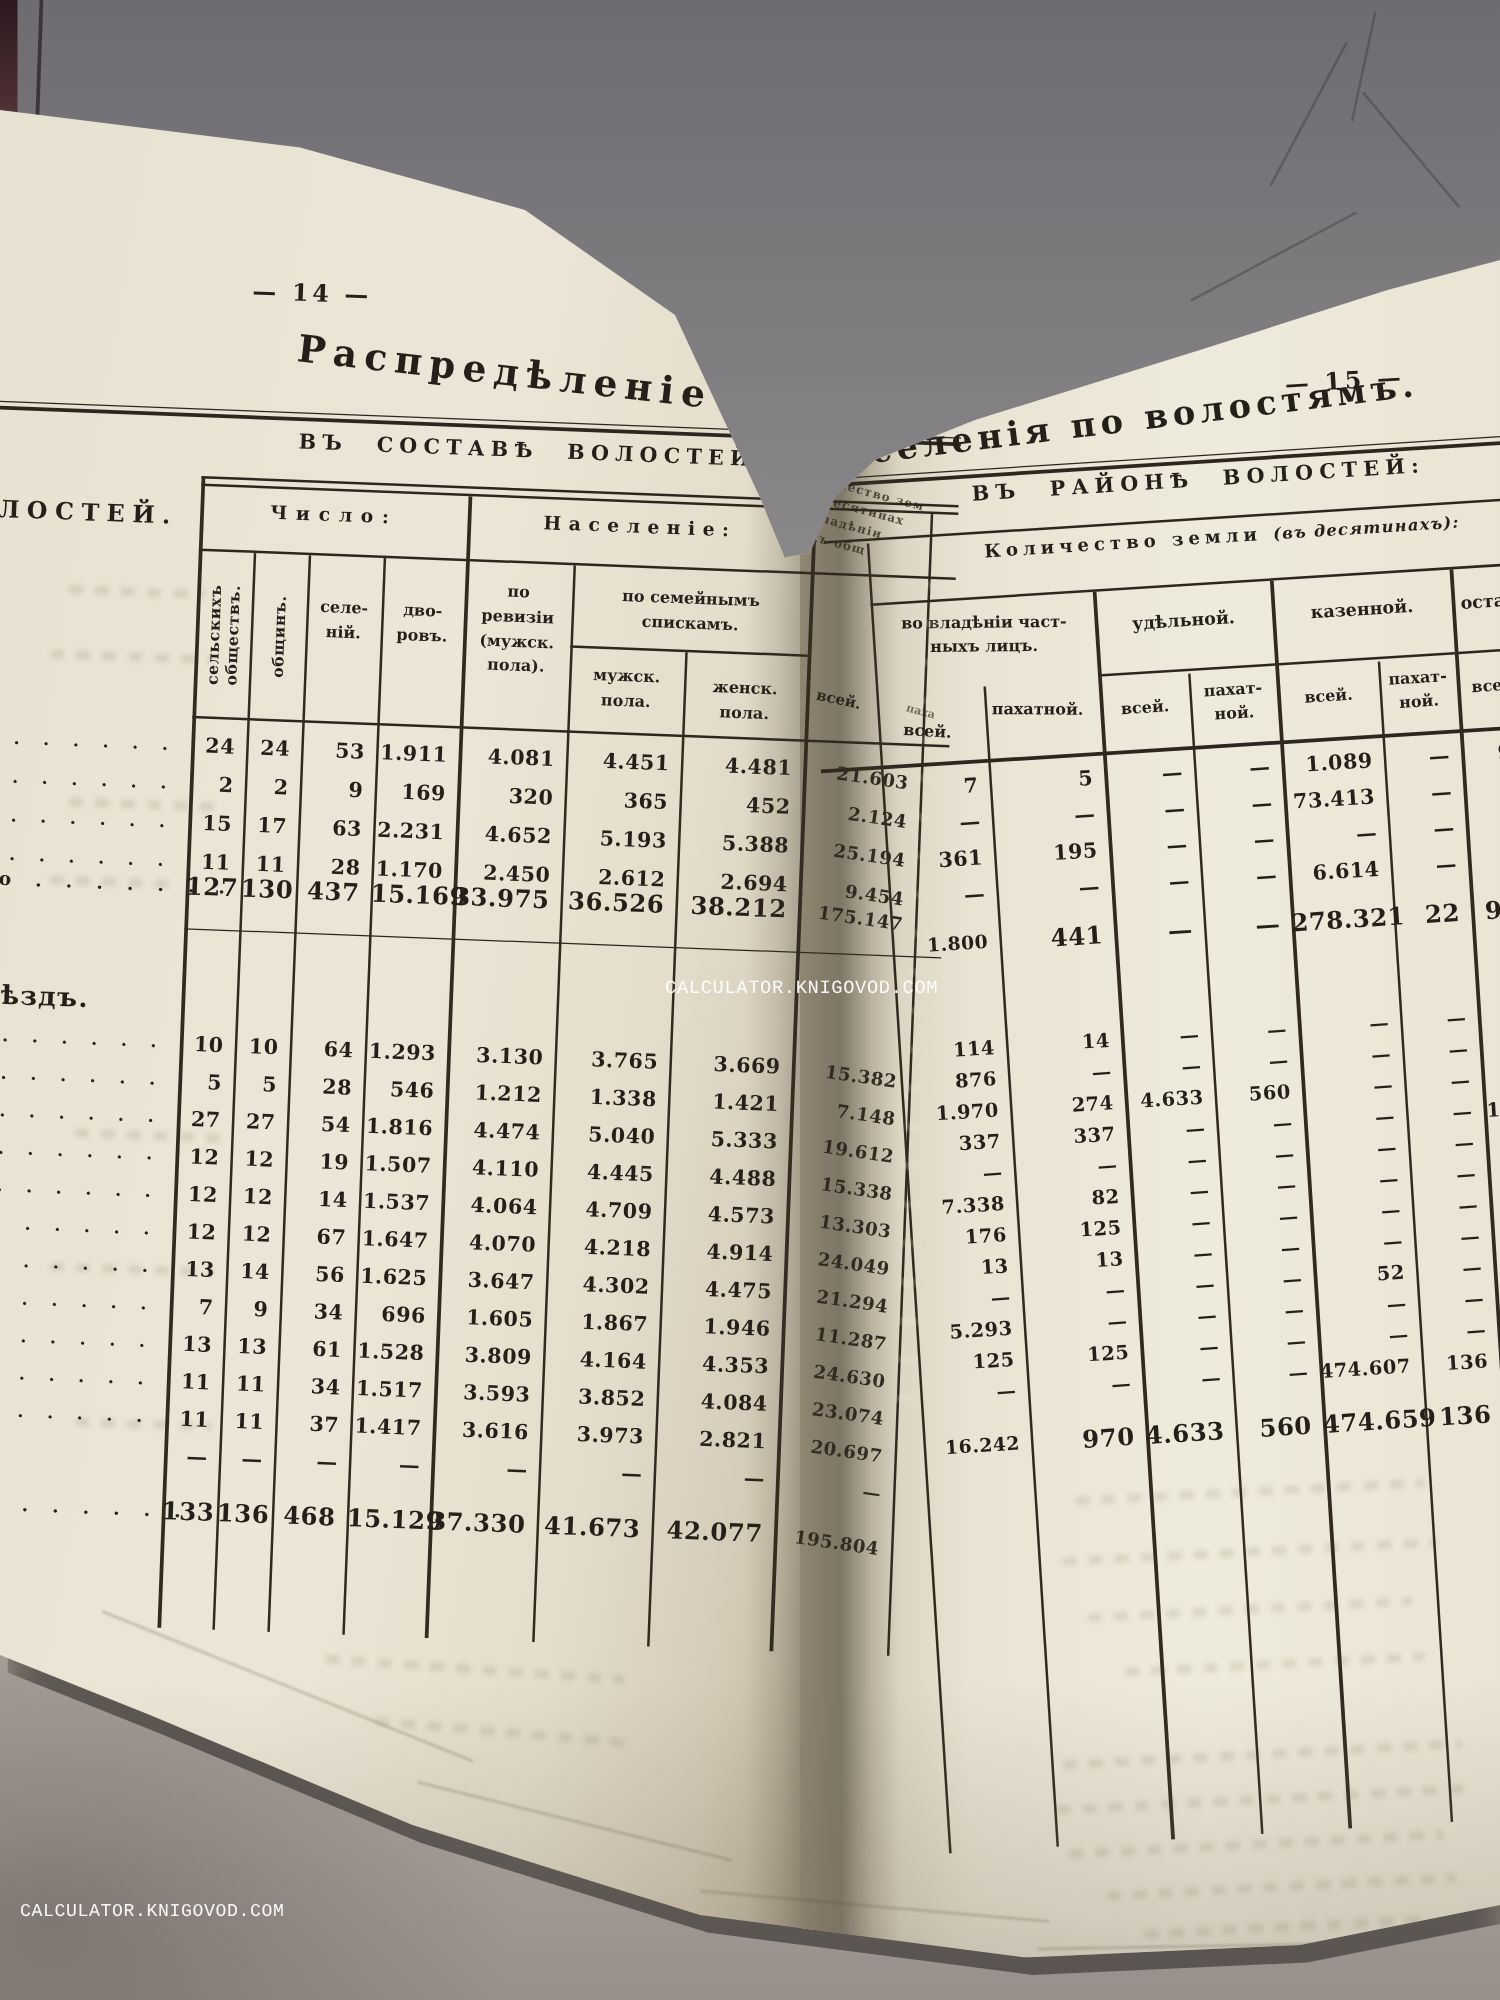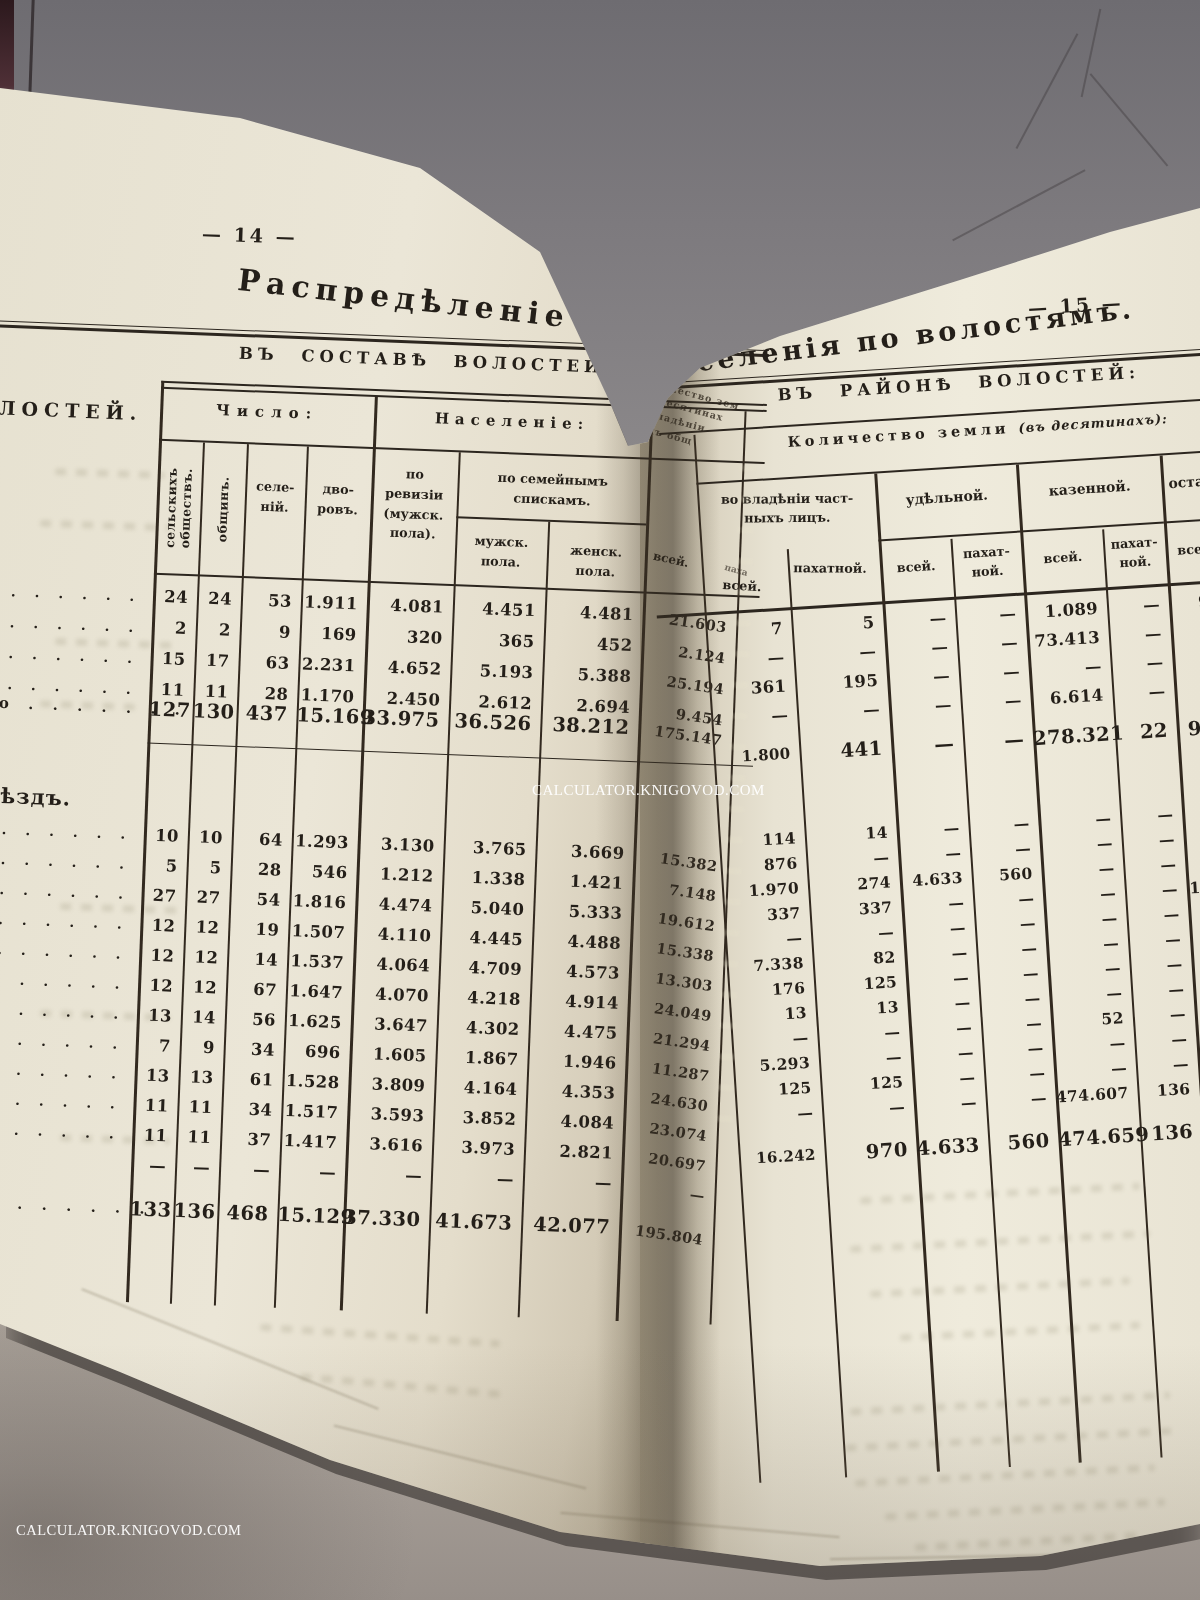--- a/index.html
+++ b/index.html
@@ -102,21 +102,21 @@
   .rrow .tcell:nth-child(3){width:72px;}
   .rrow .tcell:nth-child(4){width:70px;}
   .rrow .tcell:nth-child(5){width:82px;}
   .rrow .tcell:nth-child(6){width:62px;}
   .rrow .tcell:nth-child(7){width:62px;}
   .rrow .tcell:nth-child(8){width:42px;padding-right:4px;}
   #rrows1 .trow{height:29px;}
   #rrows2 .trow{height:25px;}
   #rrows2 .tcell{font-size:15.5px;}
   
-  .wm{position:absolute;font-family:Liberation Serif, serif;
+  .wm{position:absolute;font-family:Liberation Mono, monospace;
     color:rgba(255,255,255,.95);letter-spacing:.5px;z-index:60;text-align:center;}
   .wm-center{left:532px;top:782px;font-size:15px;}
   .wm-bottom{left:16px;top:1522px;font-size:14.5px;}
 </style>
 </head>
 <body>
 
 <div class="stage">
   <div class="wall"></div>
   <div class="crack" style="left:30px;top:0;width:2.5px;height:96px;transform:rotate(2deg);background:#3b3538;"></div>

